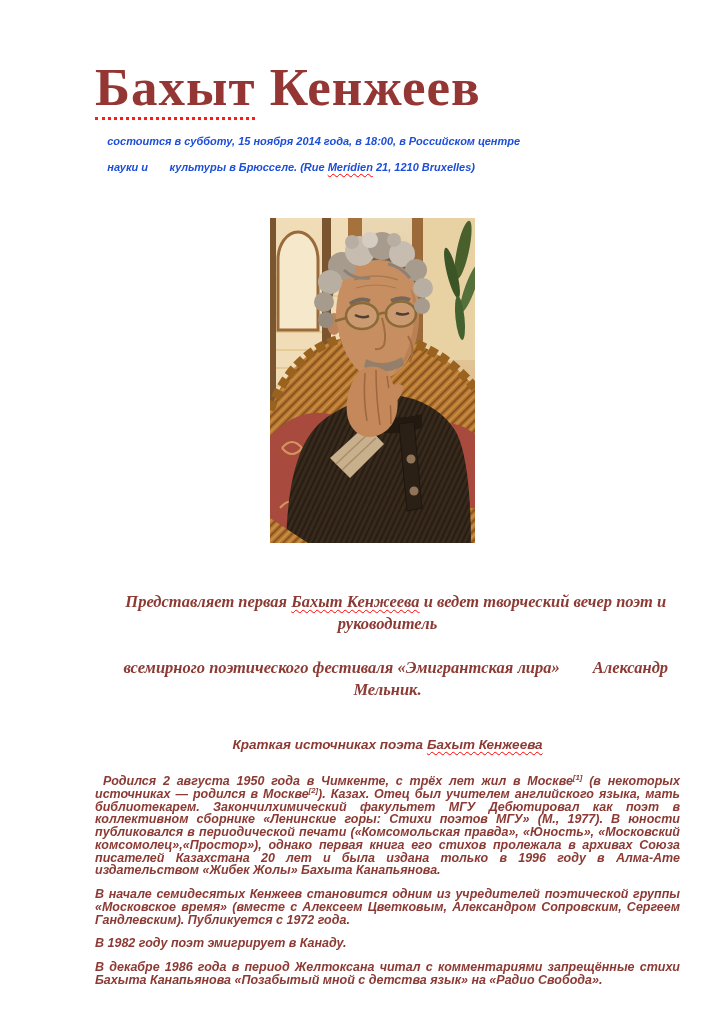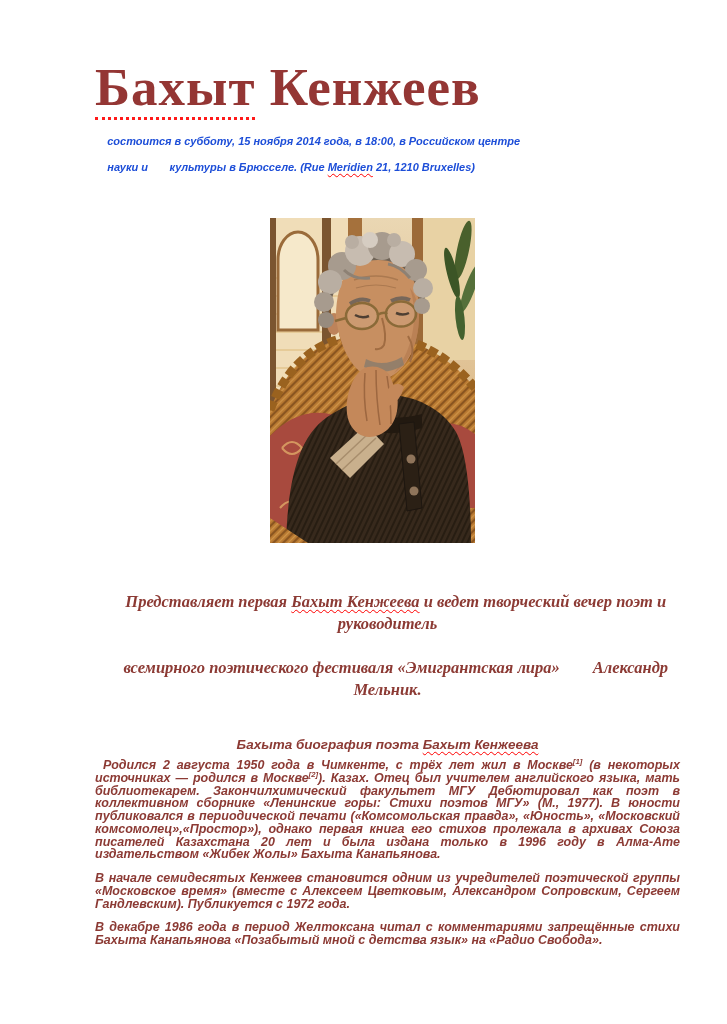--- a/index.html
+++ b/index.html
@@ -55,21 +55,21 @@
     font-weight:bold;font-style:italic;
     font-size:13.5px;color:#8C3A34;
   }
 
   .bio p{
     margin:11px 0 0 0;
     font-weight:bold;font-style:italic;
     font-size:12.5px;line-height:1.02;
     color:#8C3A34;text-align:justify;
   }
-  .bio p.first{margin-top:7px;text-indent:8px;}
+  .bio p.first{margin-top:23px;text-indent:8px;}
   .bio sup{font-size:0.62em;vertical-align:super;line-height:0;}
 </style>
 </head>
 <body>
 
 <div class="content">
 
   <div class="title">
     <span class="dotted-underline">Бахыт</span><span> Кенжеев</span>
   </div>
@@ -205,23 +205,24 @@
       <path d="M0,300 L38,325 H0 Z" fill="url(#weave)"></path>
     </svg>
   </div>
 
   <div class="credit">
     <span>Представляет первая </span><span class="wavy">Бахыт Кенжеева</span><span> и ведет творческий вечер поэт и руководитель</span><br>
     <span>всемирного поэтического фестиваля «Эмигрантская лира»        Александр Мельник.</span>
   </div>
 
   <div class="bio-heading">
-    <span>Бахыта биография поэта </span><span class="wavy">Бахыт Кенжеева</span>
+    <span>Краткая источниках поэта </span><span class="wavy">Бахыт Кенжеева</span>
   </div>
 
   <div class="bio">
     <p class="first"><span>Родился 2 августа 1950 года в Чимкенте, с трёх лет жил в Москве</span><sup>[1]</sup><span> (в некоторых источниках — родился в Москве</span><sup>[2]</sup><span>). Казах. Отец был учителем английского языка, мать библиотекарем. Закончилхимический факультет МГУ Дебютировал как поэт в коллективном сборнике «Ленинские горы: Стихи поэтов МГУ» (М., 1977). В юности публиковался в периодической печати («Комсомольская правда», «Юность», «Московский комсомолец»,«Простор»), однако первая книга его стихов пролежала в архивах Союза писателей Казахстана 20 лет и была издана только в 1996 году в Алма-Ате издательством «Жибек Жолы» Бахыта Канапьянова.</span></p>
     <p>В начале семидесятых Кенжеев становится одним из учредителей поэтической группы «Московское время» (вместе с Алексеем Цветковым, Александром Сопровским, Сергеем Гандлевским). Публикуется с 1972 года.</p>
+    <p>В 1982 году поэт эмигрирует в Канаду.</p>
     <p>В декабре 1986 года в период Желтоксана читал с комментариями запрещённые стихи Бахыта Канапьянова «Позабытый мной с детства язык» на «Радио Свобода».</p>
 
   </div>
 
 </div>
 
 </body></html>

